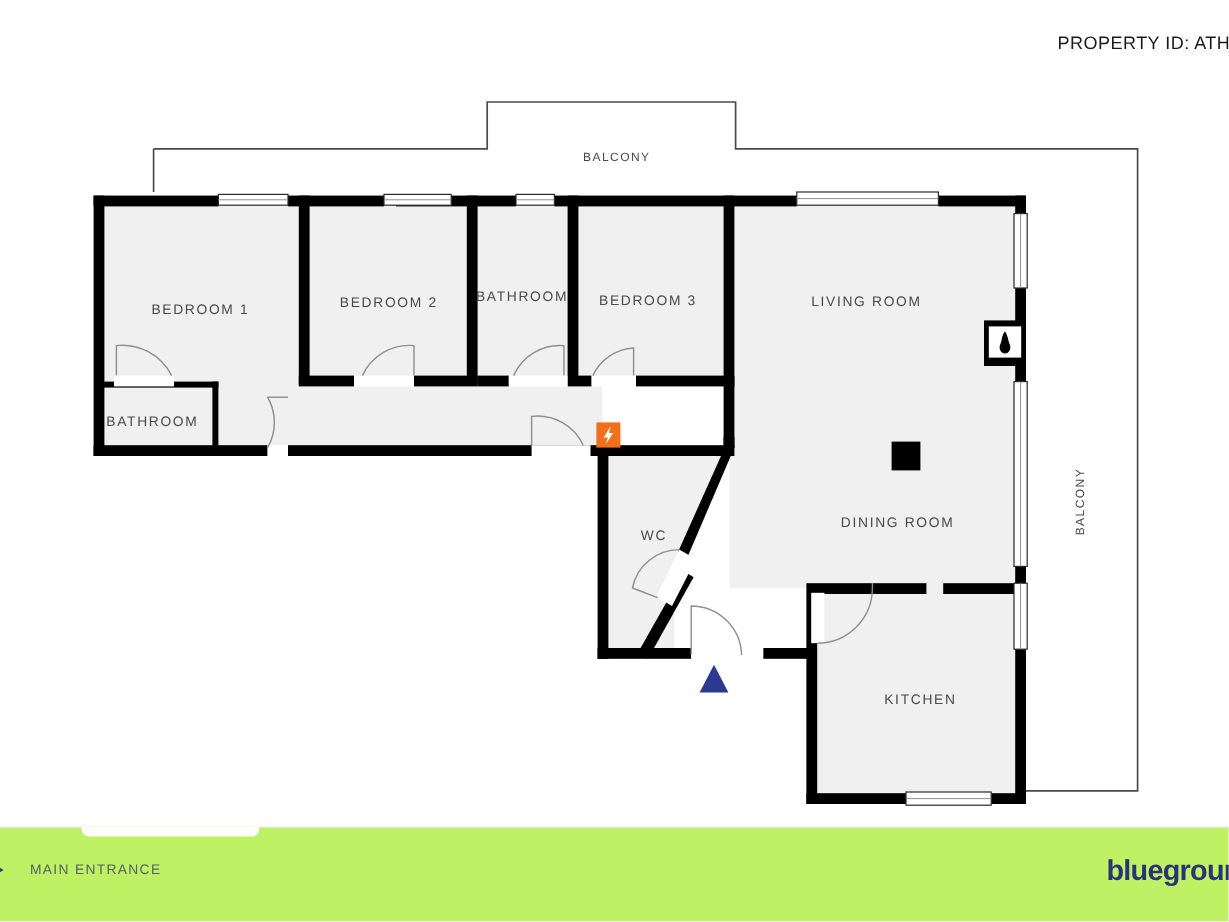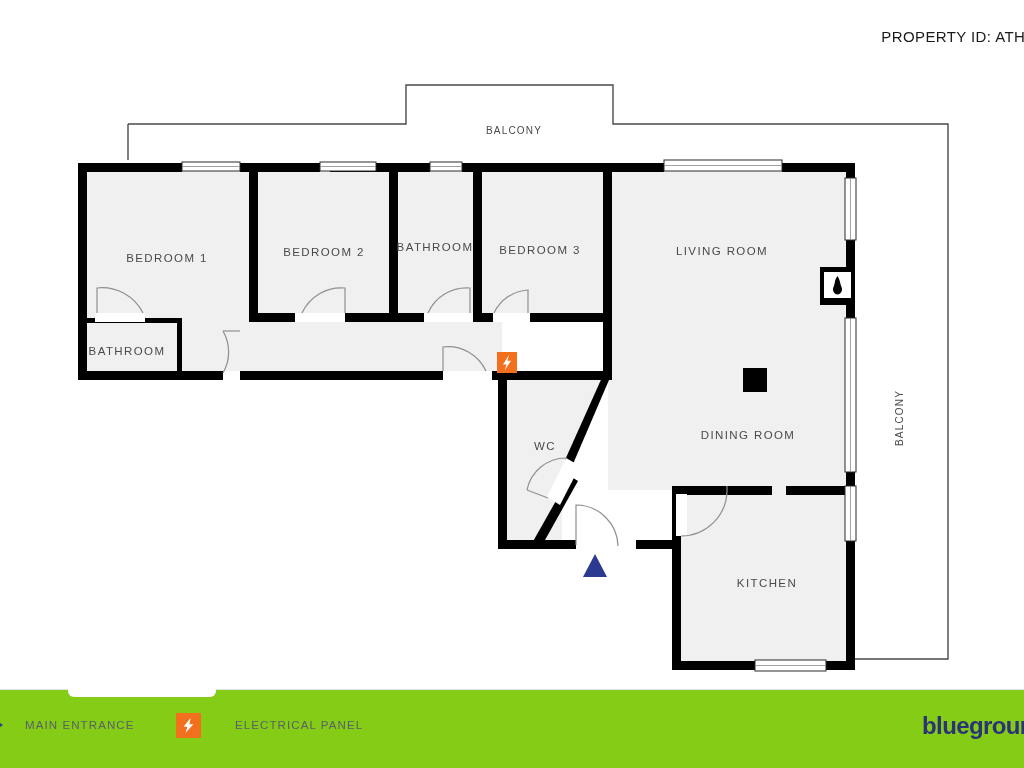--- a/index.html
+++ b/index.html
@@ -32,21 +32,21 @@
     left: 0;
     top: 0;
   }
   
   #footer {
     position: absolute;
     left: 0;
     bottom: 0;
     width: 1024px;
     height: 78px;
-    background: #84cc16;
+    background: #bef264;
     border-top: 1px solid #e2e3e6;
   }
   #footer-tab {
     position: absolute;
     left: 68px;
     top: -1px;
     width: 148px;
     height: 8px;
     background: #ffffff;
     border-radius: 0 0 6px 6px;
@@ -286,25 +286,17 @@
   </svg>
 
   <div id="footer">
     <div id="footer-tab"></div>
 
     <div class="legend-item" id="legend-entrance">
       <div class="tri-right"></div>
       <span class="legend-label">MAIN ENTRANCE</span>
     </div>
 
-    <div class="legend-item" id="legend-panel">
-      <div class="panel-chip">
-        <svg width="15" height="17" viewBox="0 0 15 17">
-          <path d="M9.5,1 L2.6,9.8 L6.4,9.8 L4.4,16 L12.4,7.2 L8.4,7.2 Z" fill="#ffffff"></path>
-        </svg>
-      </div>
-      <span class="legend-label">ELECTRICAL PANEL</span>
-    </div>
 
     <div id="brand">blueground</div>
   </div>
 
 </div>
 
 </body></html>

